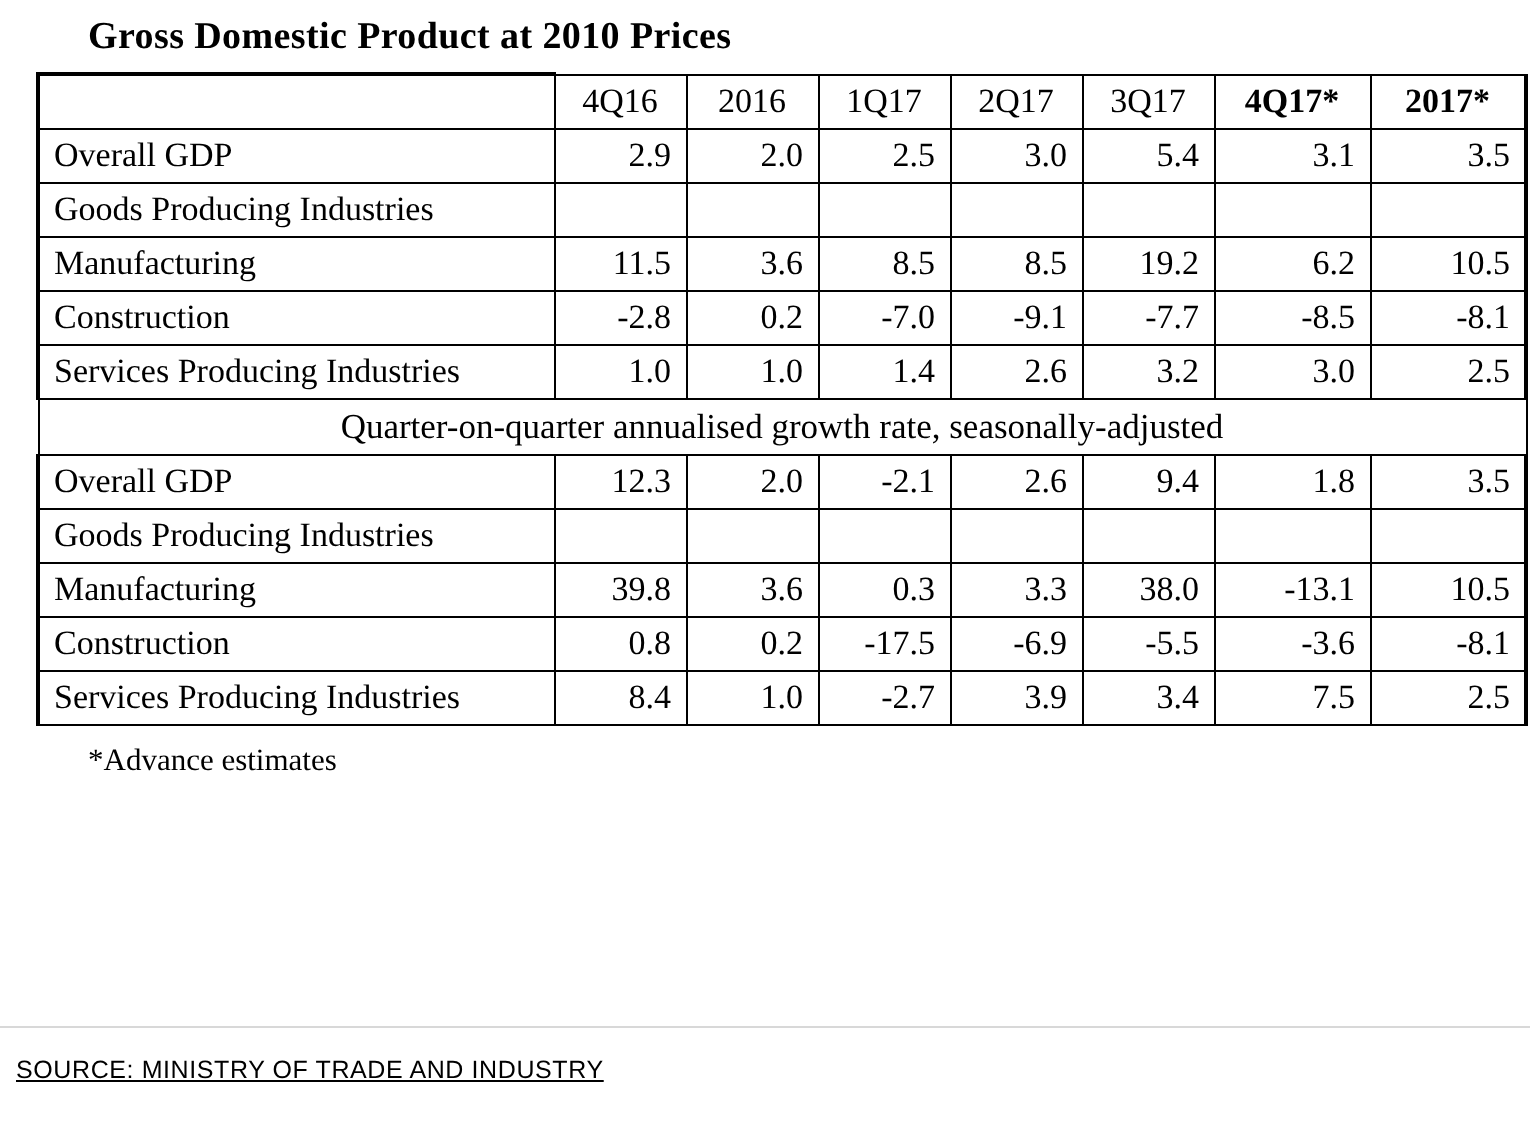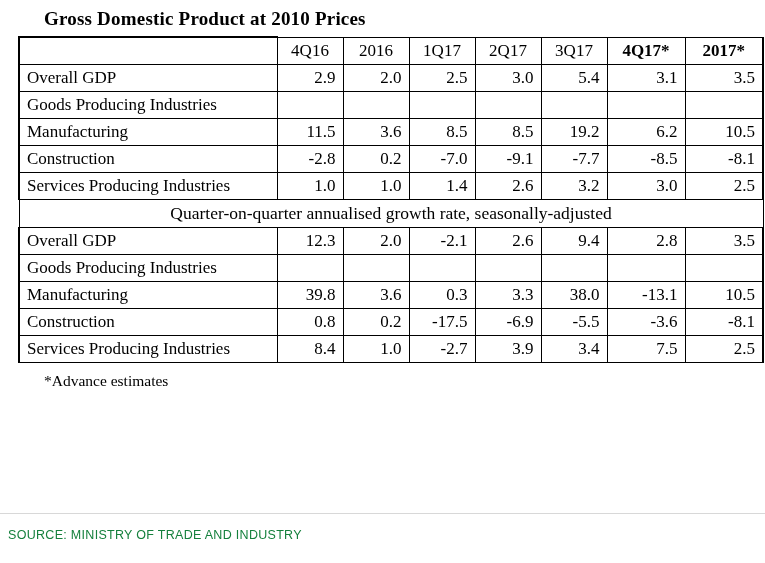--- a/index.html
+++ b/index.html
@@ -98,22 +98,23 @@
     bottom: 0;
     width: 765px;
     height: 58px;
     border-top: 1px solid #d8d8d8;
     box-sizing: border-box;
   }
   .source-text {
     font-family: "Liberation Sans", sans-serif;
     font-size: 12.5px;
     letter-spacing: 0.3px;
-    color: #15803d;
+    color: #000000;
     padding: 14px 0 0 8px;
+    text-decoration: underline;
   }
 </style>
 </head>
 <body>
 
 <div class="page">
 
   <div class="title">Gross Domestic Product at 2010 Prices</div>
 
   <div class="table-wrap">
@@ -200,21 +201,21 @@
           <td colspan="8">Quarter-on-quarter annualised growth rate, seasonally-adjusted</td>
         </tr>
 
         <tr>
           <td class="lbl">Overall GDP</td>
           <td class="num">12.3</td>
           <td class="num">2.0</td>
           <td class="num">-2.1</td>
           <td class="num">2.6</td>
           <td class="num">9.4</td>
-          <td class="num bold">2.8</td>
+          <td class="num bold">1.8</td>
           <td class="num bold rightedge">3.5</td>
         </tr>
 
         <tr>
           <td class="lbl">Goods Producing Industries</td>
           <td class="num"></td>
           <td class="num"></td>
           <td class="num"></td>
           <td class="num"></td>
           <td class="num"></td>

